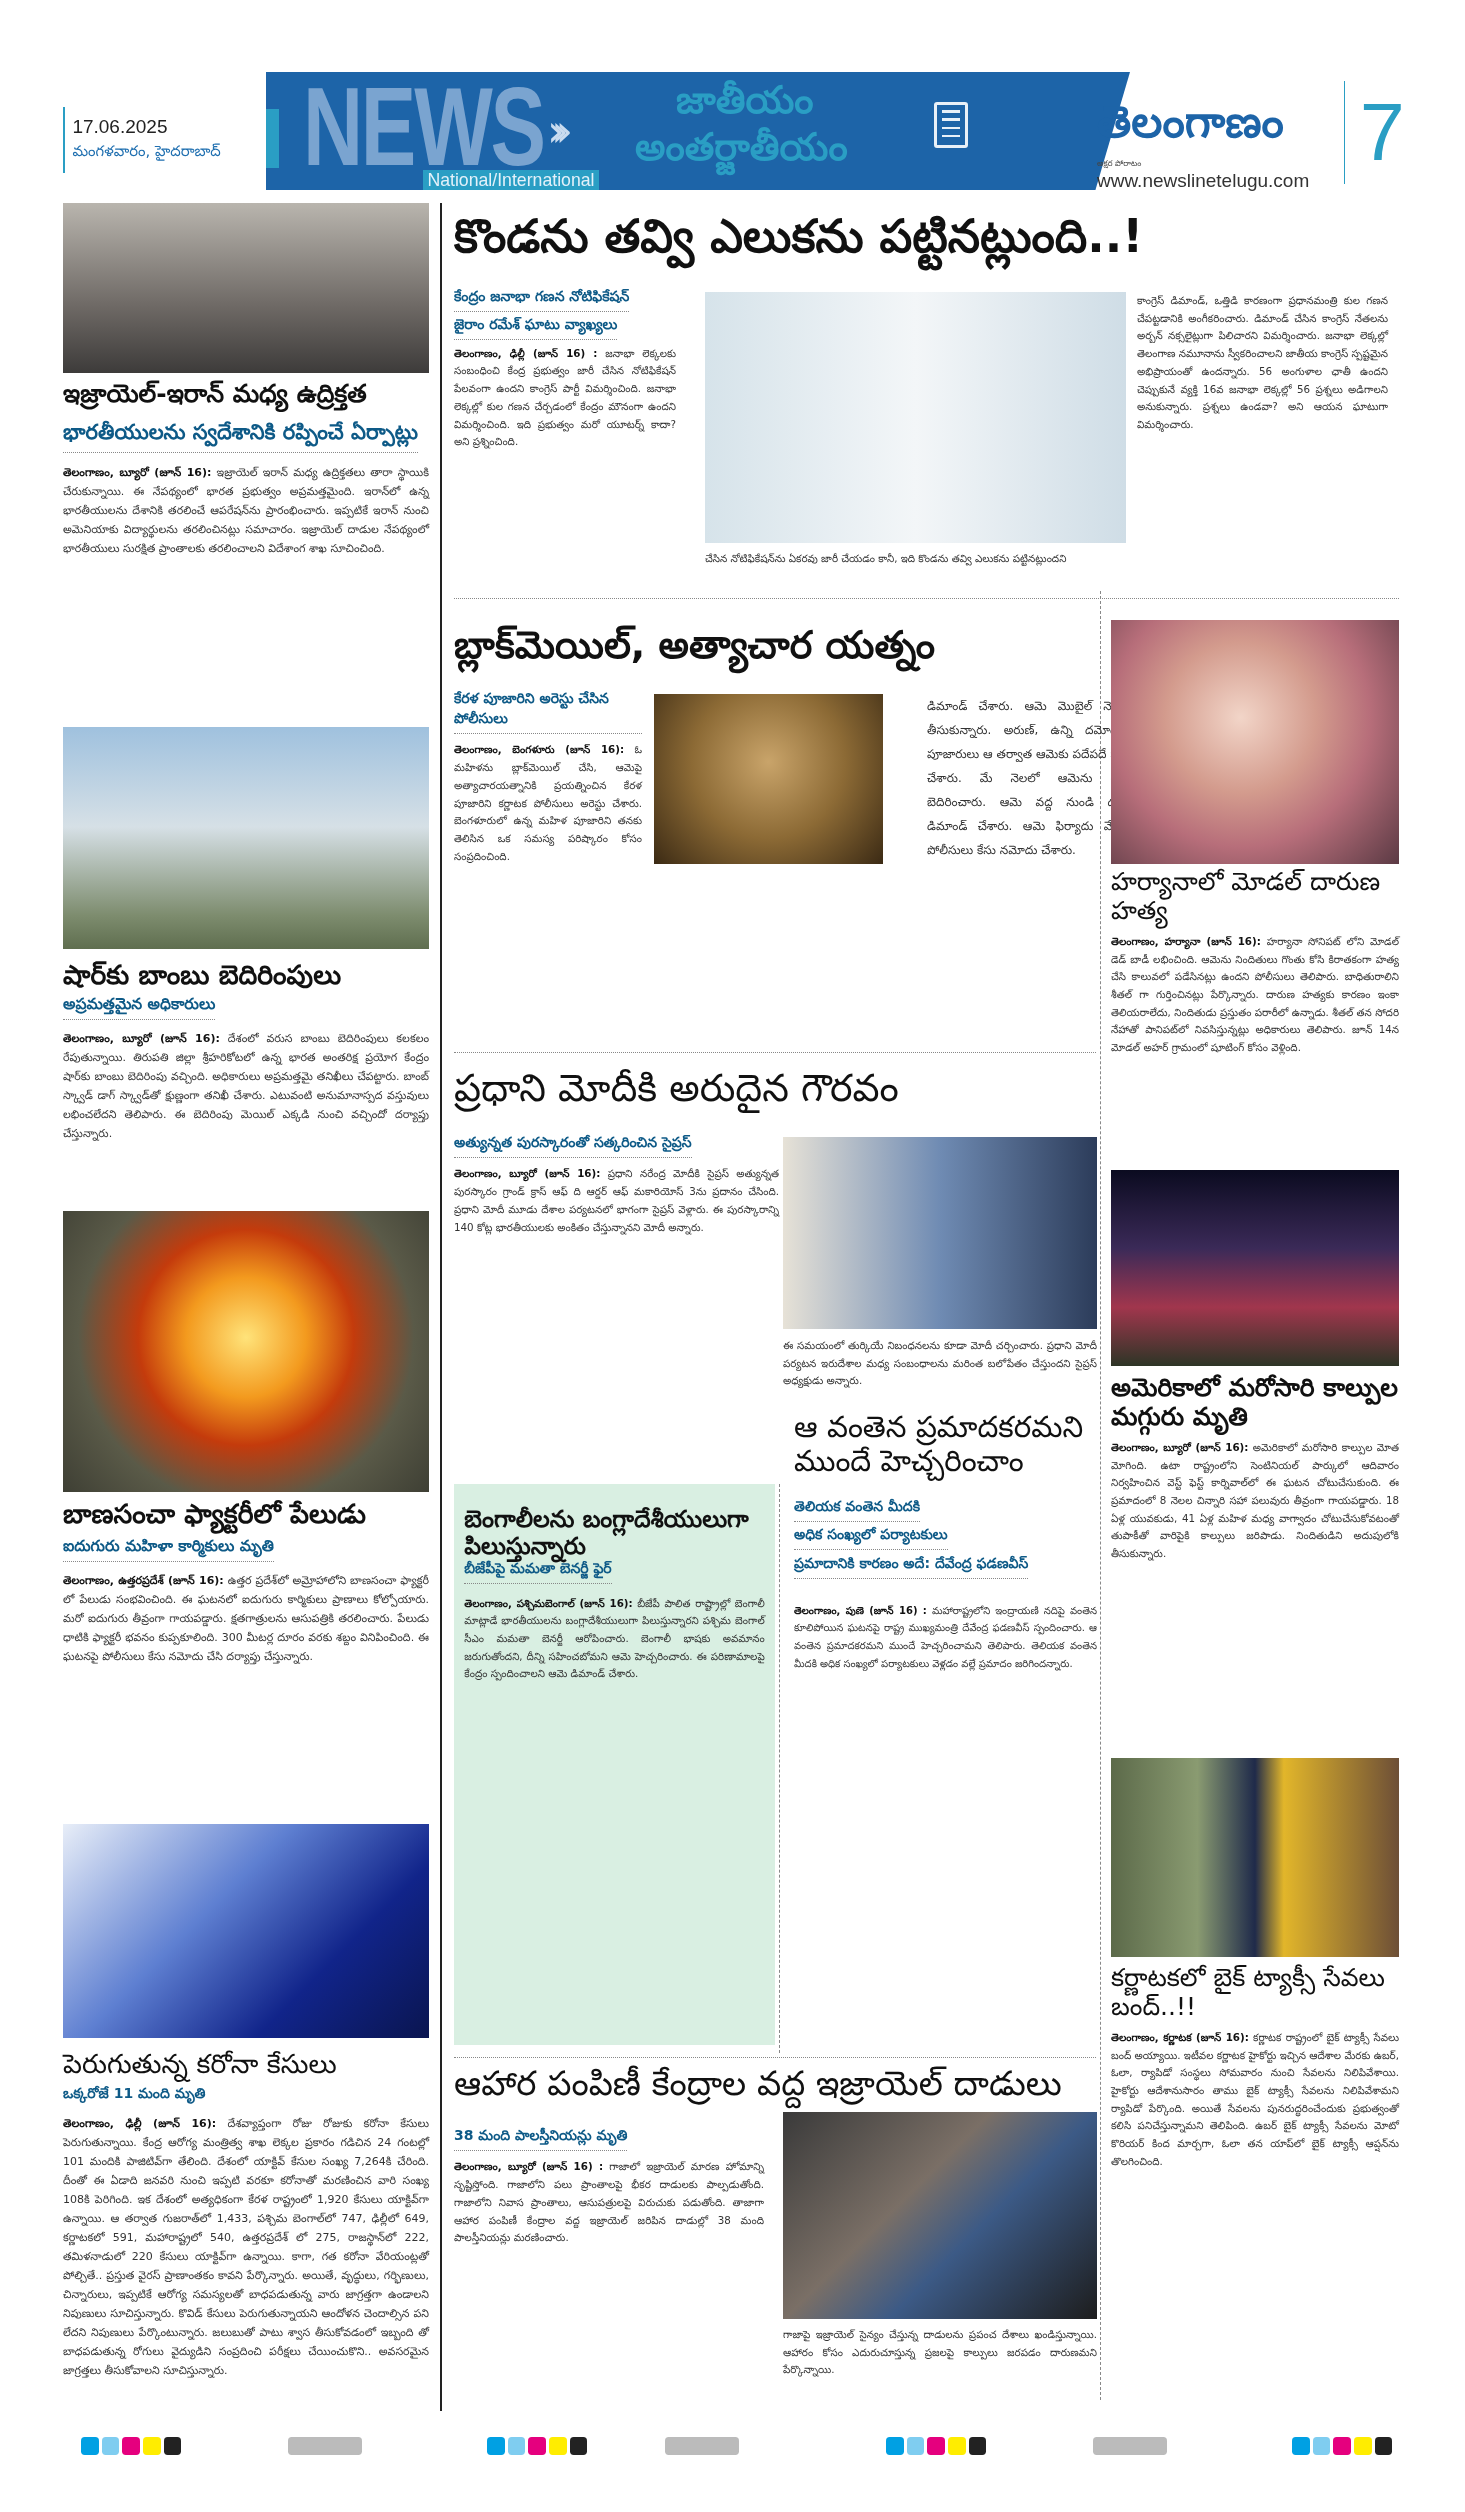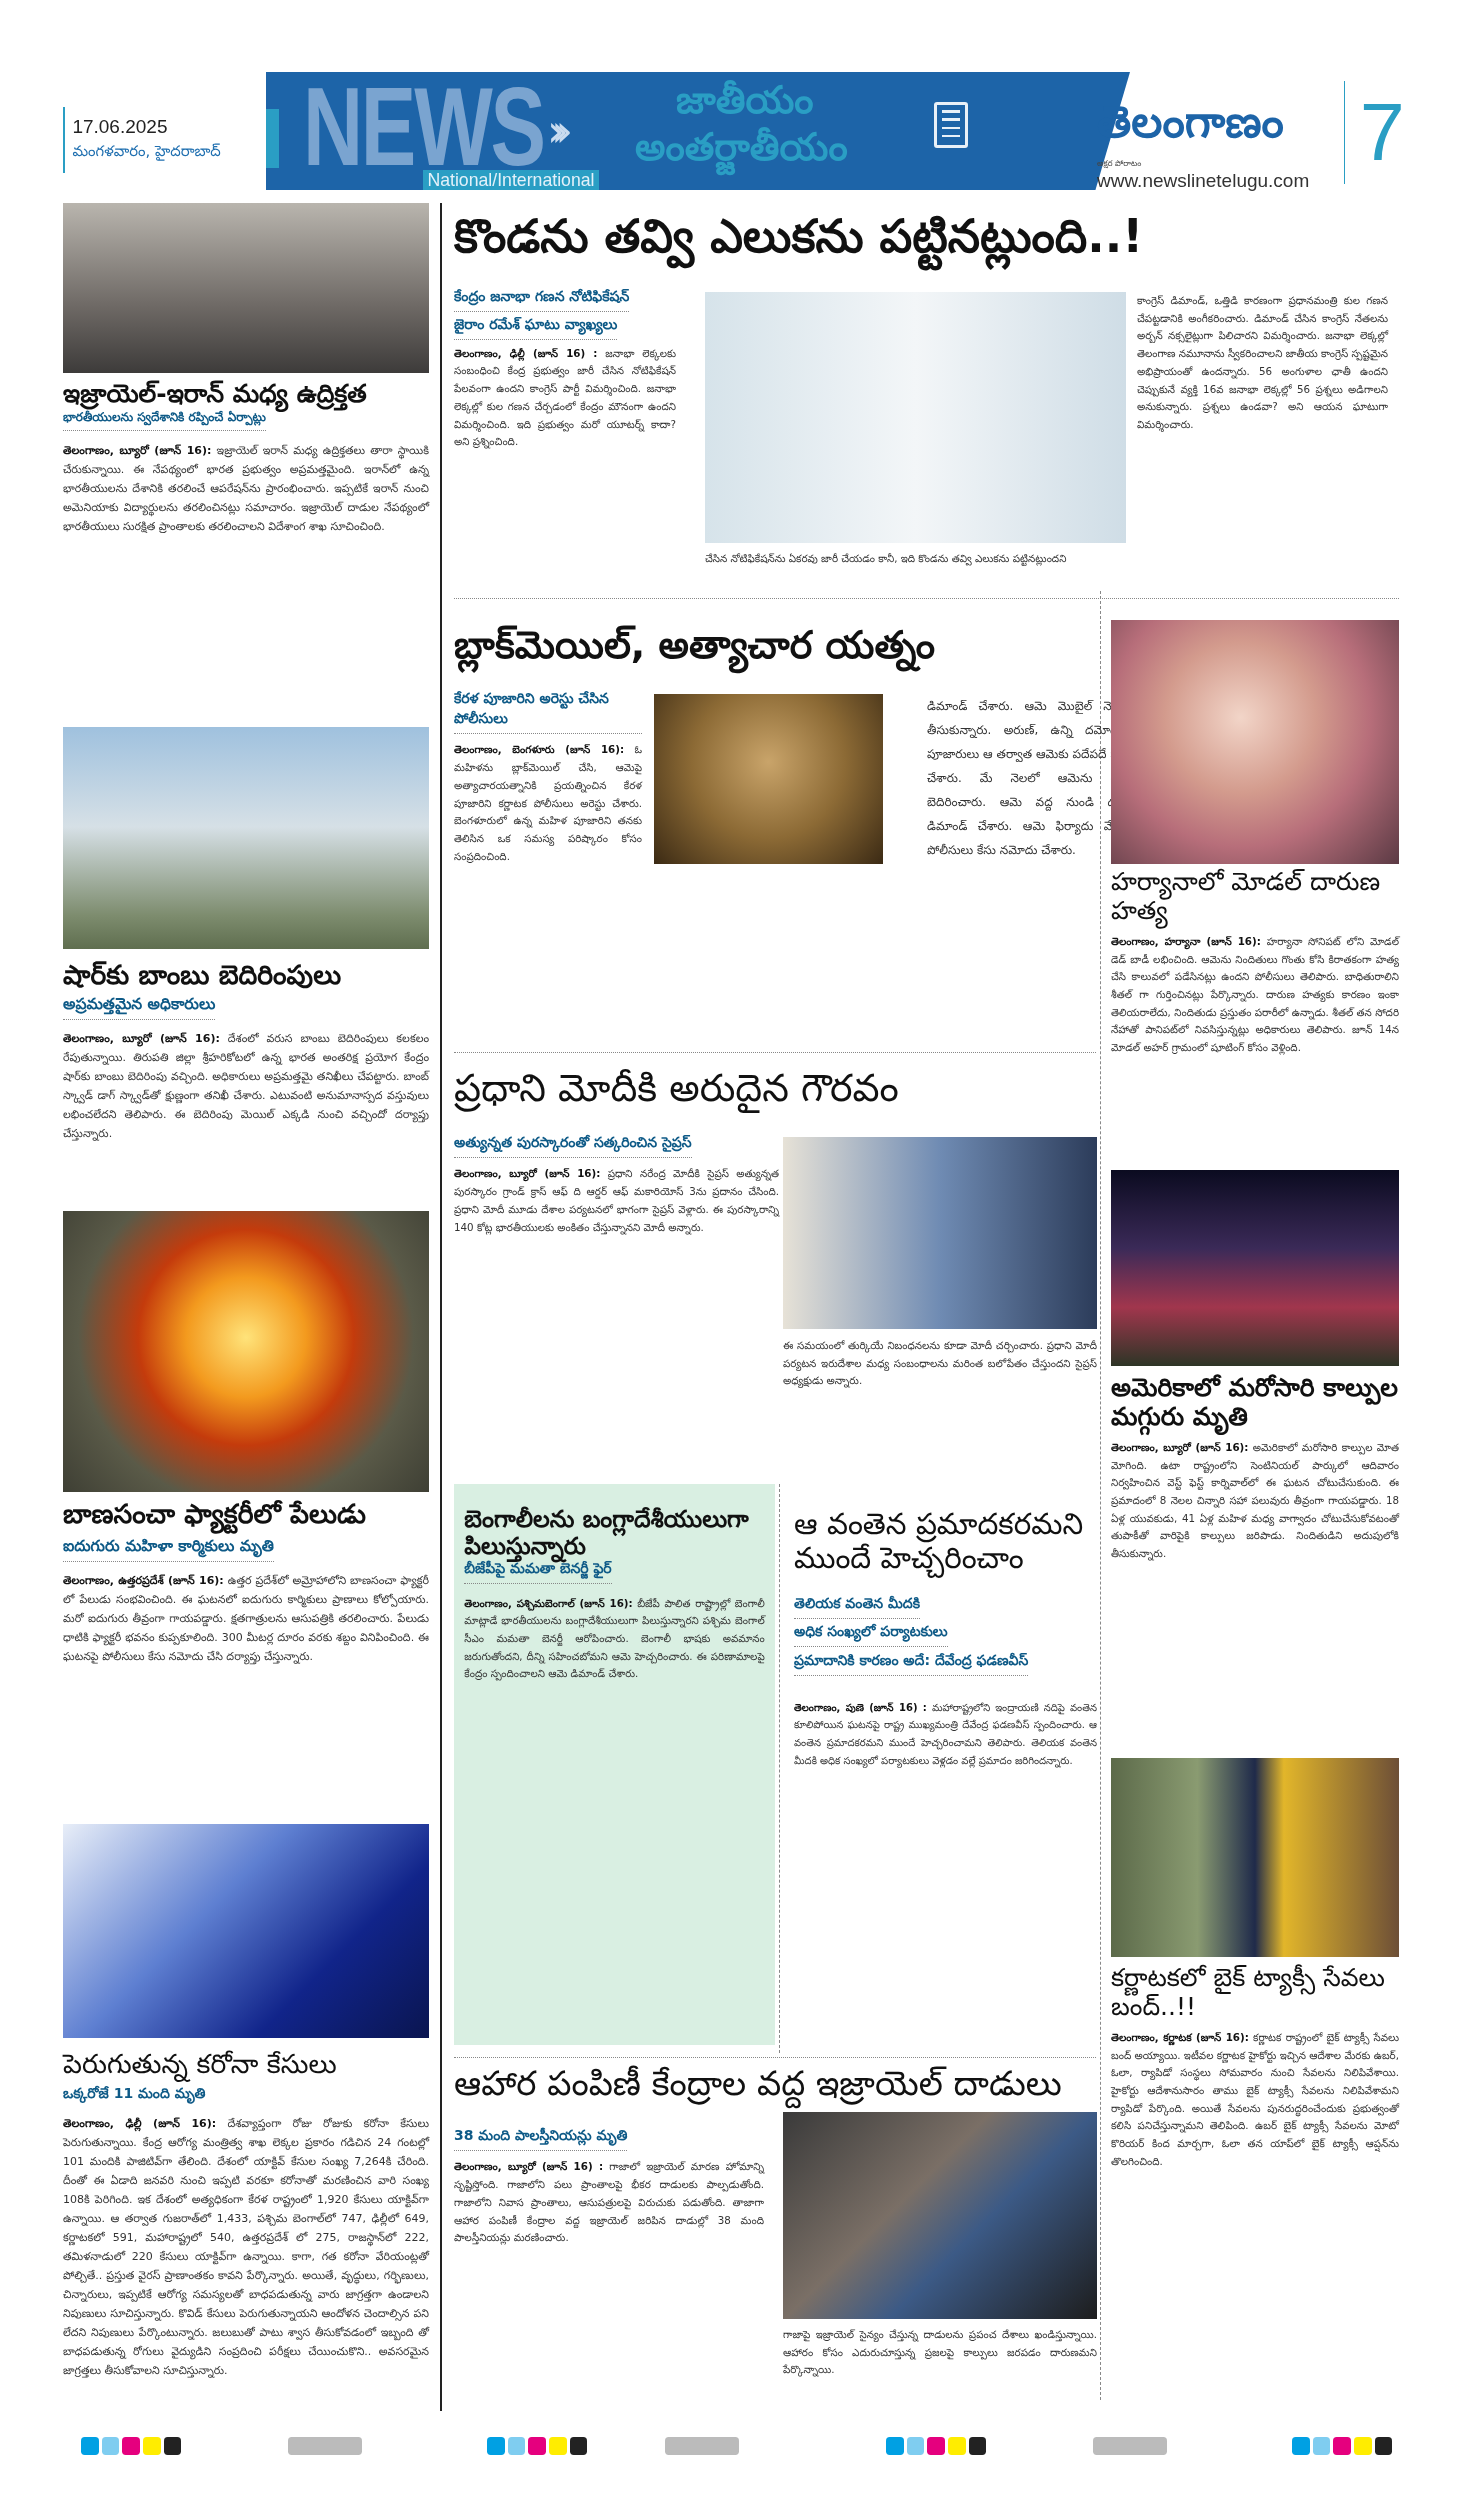--- a/index.html
+++ b/index.html
@@ -64,21 +64,21 @@
 </div>
 <div class="abs pgno">7</div>
 
 <div class="abs vline" style="left:440px;top:203px;width:2.2px;height:2208px"></div>
 <div class="abs dash-v" style="left:1100px;top:591px;width:0;height:1809px"></div>
 <div class="abs dash-v" style="left:779px;top:1484px;width:0;height:569px"></div>
 
 <div class="abs img" style="left:63px;top:203px;width:366px;height:170px;background:linear-gradient(180deg,#b9b5ae,#6f6a66 60%,#3d3b3a)"></div>
 <div class="abs" style="left:63px;top:380px;width:366px">
   <div class="h1" style="font-size:25px">ఇజ్రాయెల్-ఇరాన్ మధ్య ఉద్రిక్తత</div>
-  <div class="sub2" style="font-size:12px;margin-top:1px">భారతీయులను స్వదేశానికి రప్పించే ఏర్పాట్లు</div>
+  <div class="sub2" style="font-size:21px;margin-top:11px">భారతీయులను స్వదేశానికి రప్పించే ఏర్పాట్లు</div>
   <div class="body" style="margin-top:10.3px"><b>తెలంగాణం, బ్యూరో (జూన్ 16):</b> <span>ఇజ్రాయెల్ ఇరాన్ మధ్య ఉద్రిక్తతలు తారా స్థాయికి చేరుకున్నాయి. ఈ నేపథ్యంలో భారత ప్రభుత్వం అప్రమత్తమైంది. ఇరాన్‌లో ఉన్న భారతీయులను దేశానికి తరలించే ఆపరేషన్‌ను ప్రారంభించారు. ఇప్పటికే ఇరాన్ నుంచి అమెనియాకు విద్యార్థులను తరలించినట్లు సమాచారం. ఇజ్రాయెల్ దాడుల నేపథ్యంలో భారతీయులు సురక్షిత ప్రాంతాలకు తరలించాలని విదేశాంగ శాఖ సూచించింది.</span></div>
 </div>
 <div class="abs img" style="left:63px;top:727px;width:366px;height:222px;background:linear-gradient(180deg,#9fc1de,#d6e0e6 45%,#7d8c6e 85%,#5f6e4f)"></div>
 <div class="abs" style="left:63px;top:960px;width:366px">
   <div class="h1" style="font-size:26.6px">షార్‌కు బాంబు బెదిరింపులు</div>
   <div class="sub2" style="font-size:15.5px;margin-top:4.4px">అప్రమత్తమైన అధికారులు</div>
   <div class="body" style="margin-top:8.9px"><b>తెలంగాణం, బ్యూరో (జూన్ 16):</b> <span>దేశంలో వరుస బాంబు బెదిరింపులు కలకలం రేపుతున్నాయి. తిరుపతి జిల్లా శ్రీహరికోటలో ఉన్న భారత అంతరిక్ష ప్రయోగ కేంద్రం షార్‌కు బాంబు బెదిరింపు వచ్చింది. అధికారులు అప్రమత్తమై తనిఖీలు చేపట్టారు. బాంబ్ స్క్వాడ్ డాగ్ స్క్వాడ్‌తో క్షుణ్ణంగా తనిఖీ చేశారు. ఎటువంటి అనుమానాస్పద వస్తువులు లభించలేదని తెలిపారు. ఈ బెదిరింపు మెయిల్ ఎక్కడి నుంచి వచ్చిందో దర్యాప్తు చేస్తున్నారు.</span></div>
 </div>
 <div class="abs img" style="left:63px;top:1211px;width:366px;height:281px;background:radial-gradient(circle at 50% 45%,#ffe37a,#f39a1e 25%,#c43b0c 45%,#5a5a48 70%,#3e3f34)"></div>
 <div class="abs" style="left:63px;top:1499px;width:366px">
@@ -119,21 +119,21 @@
   <div class="body" style="margin-top:7.4px;font-size:10.3px;line-height:17.7px"><b>తెలంగాణం, బ్యూరో (జూన్ 16):</b> <span>ప్రధాని నరేంద్ర మోదీకి సైప్రస్ అత్యున్నత పురస్కారం గ్రాండ్ క్రాస్ ఆఫ్ ది ఆర్డర్ ఆఫ్ మకారియోస్ 3ను ప్రదానం చేసింది. ప్రధాని మోదీ మూడు దేశాల పర్యటనలో భాగంగా సైప్రస్ వెళ్లారు. ఈ పురస్కారాన్ని 140 కోట్ల భారతీయులకు అంకితం చేస్తున్నానని మోదీ అన్నారు.</span></div>
 </div>
 <div class="abs img" style="left:783px;top:1137px;width:314px;height:192px;background:linear-gradient(90deg,#e7e2d7,#6f8bb3 50%,#2c3c5a)"></div>
 <div class="abs body" style="left:783px;top:1337px;width:314px;font-size:10.3px;line-height:17.7px">ఈ సమయంలో తుర్కియే నిబంధనలను కూడా మోదీ చర్చించారు. ప్రధాని మోదీ పర్యటన ఇరుదేశాల మధ్య సంబంధాలను మరింత బలోపేతం చేస్తుందని సైప్రస్ అధ్యక్షుడు అన్నారు.</div>
 
 <div class="abs greenbox" style="left:454px;top:1484px;width:321px;height:561px">
   <div class="h1" style="font-size:23.6px;padding:22px 10.3px 0">బెంగాలీలను బంగ్లాదేశీయులుగా పిలుస్తున్నారు</div>
   <div style="padding:0 10.3px"><div class="sub2" style="font-size:14px">బీజేపీపై మమతా బెనర్జీ ఫైర్</div></div>
   <div class="body" style="padding:10.3px;font-size:10.3px;line-height:17.7px"><b>తెలంగాణం, పశ్చిమబెంగాల్ (జూన్ 16):</b> <span>బీజేపీ పాలిత రాష్ట్రాల్లో బెంగాలీ మాట్లాడే భారతీయులను బంగ్లాదేశీయులుగా పిలుస్తున్నారని పశ్చిమ బెంగాల్ సీఎం మమతా బెనర్జీ ఆరోపించారు. బెంగాలీ భాషకు అవమానం జరుగుతోందని, దీన్ని సహించబోమని ఆమె హెచ్చరించారు. ఈ పరిణామాలపై కేంద్రం స్పందించాలని ఆమె డిమాండ్ చేశారు.</span></div>
 </div>
-<div class="abs" style="left:794px;top:1508px;width:303px">
+<div class="abs" style="left:794px;top:1411px;width:303px">
   <div class="h1" style="font-size:29.5px;font-weight:normal">ఆ వంతెన ప్రమాదకరమని ముందే హెచ్చరించాం</div>
   <div class="sub2" style="font-size:14px;margin-top:19px">తెలియక వంతెన మీదకి</div><br>
   <div class="sub2" style="font-size:14px;margin-top:4.4px">అధిక సంఖ్యలో పర్యాటకులు</div><br>
   <div class="sub2" style="font-size:14px;margin-top:4.4px">ప్రమాదానికి కారణం అదే: దేవేంద్ర ఫడణవీస్</div>
   <div class="body" style="margin-top:23px;font-size:10px;line-height:17.7px"><b>తెలంగాణం, పుణె (జూన్ 16) :</b> <span>మహారాష్ట్రలోని ఇంద్రాయణి నదిపై వంతెన కూలిపోయిన ఘటనపై రాష్ట్ర ముఖ్యమంత్రి దేవేంద్ర ఫడణవీస్ స్పందించారు. ఆ వంతెన ప్రమాదకరమని ముందే హెచ్చరించామని తెలిపారు. తెలియక వంతెన మీదకి అధిక సంఖ్యలో పర్యాటకులు వెళ్లడం వల్లే ప్రమాదం జరిగిందన్నారు.</span></div>
 </div>
 <div class="abs dash-h" style="left:454px;top:2057px;width:642px"></div>
 
 <div class="abs h1" style="left:454px;top:2064px;width:642px;font-size:34px;font-weight:normal">ఆహార పంపిణీ కేంద్రాల వద్ద ఇజ్రాయెల్ దాడులు</div>
 <div class="abs" style="left:454px;top:2127px;width:310px">

